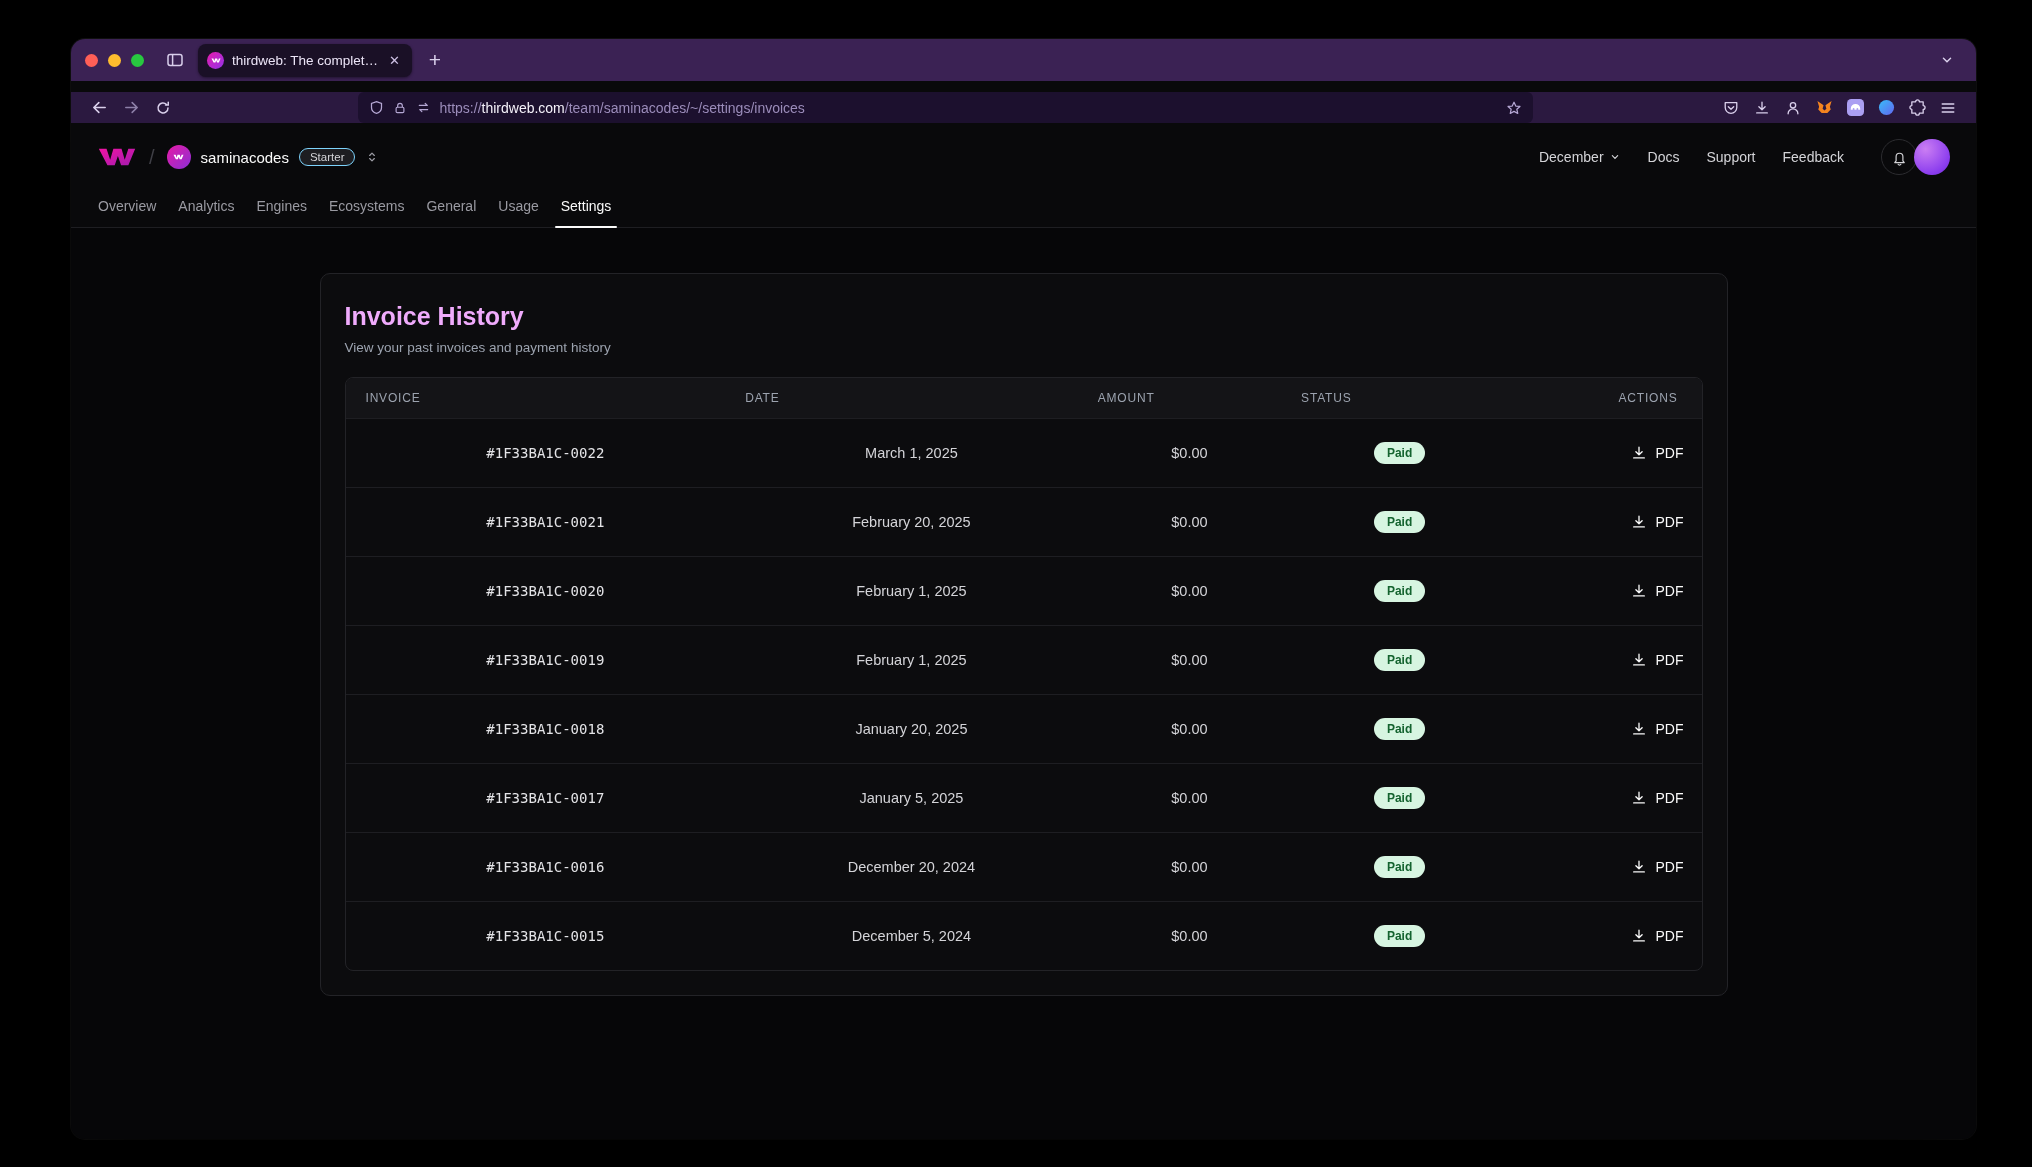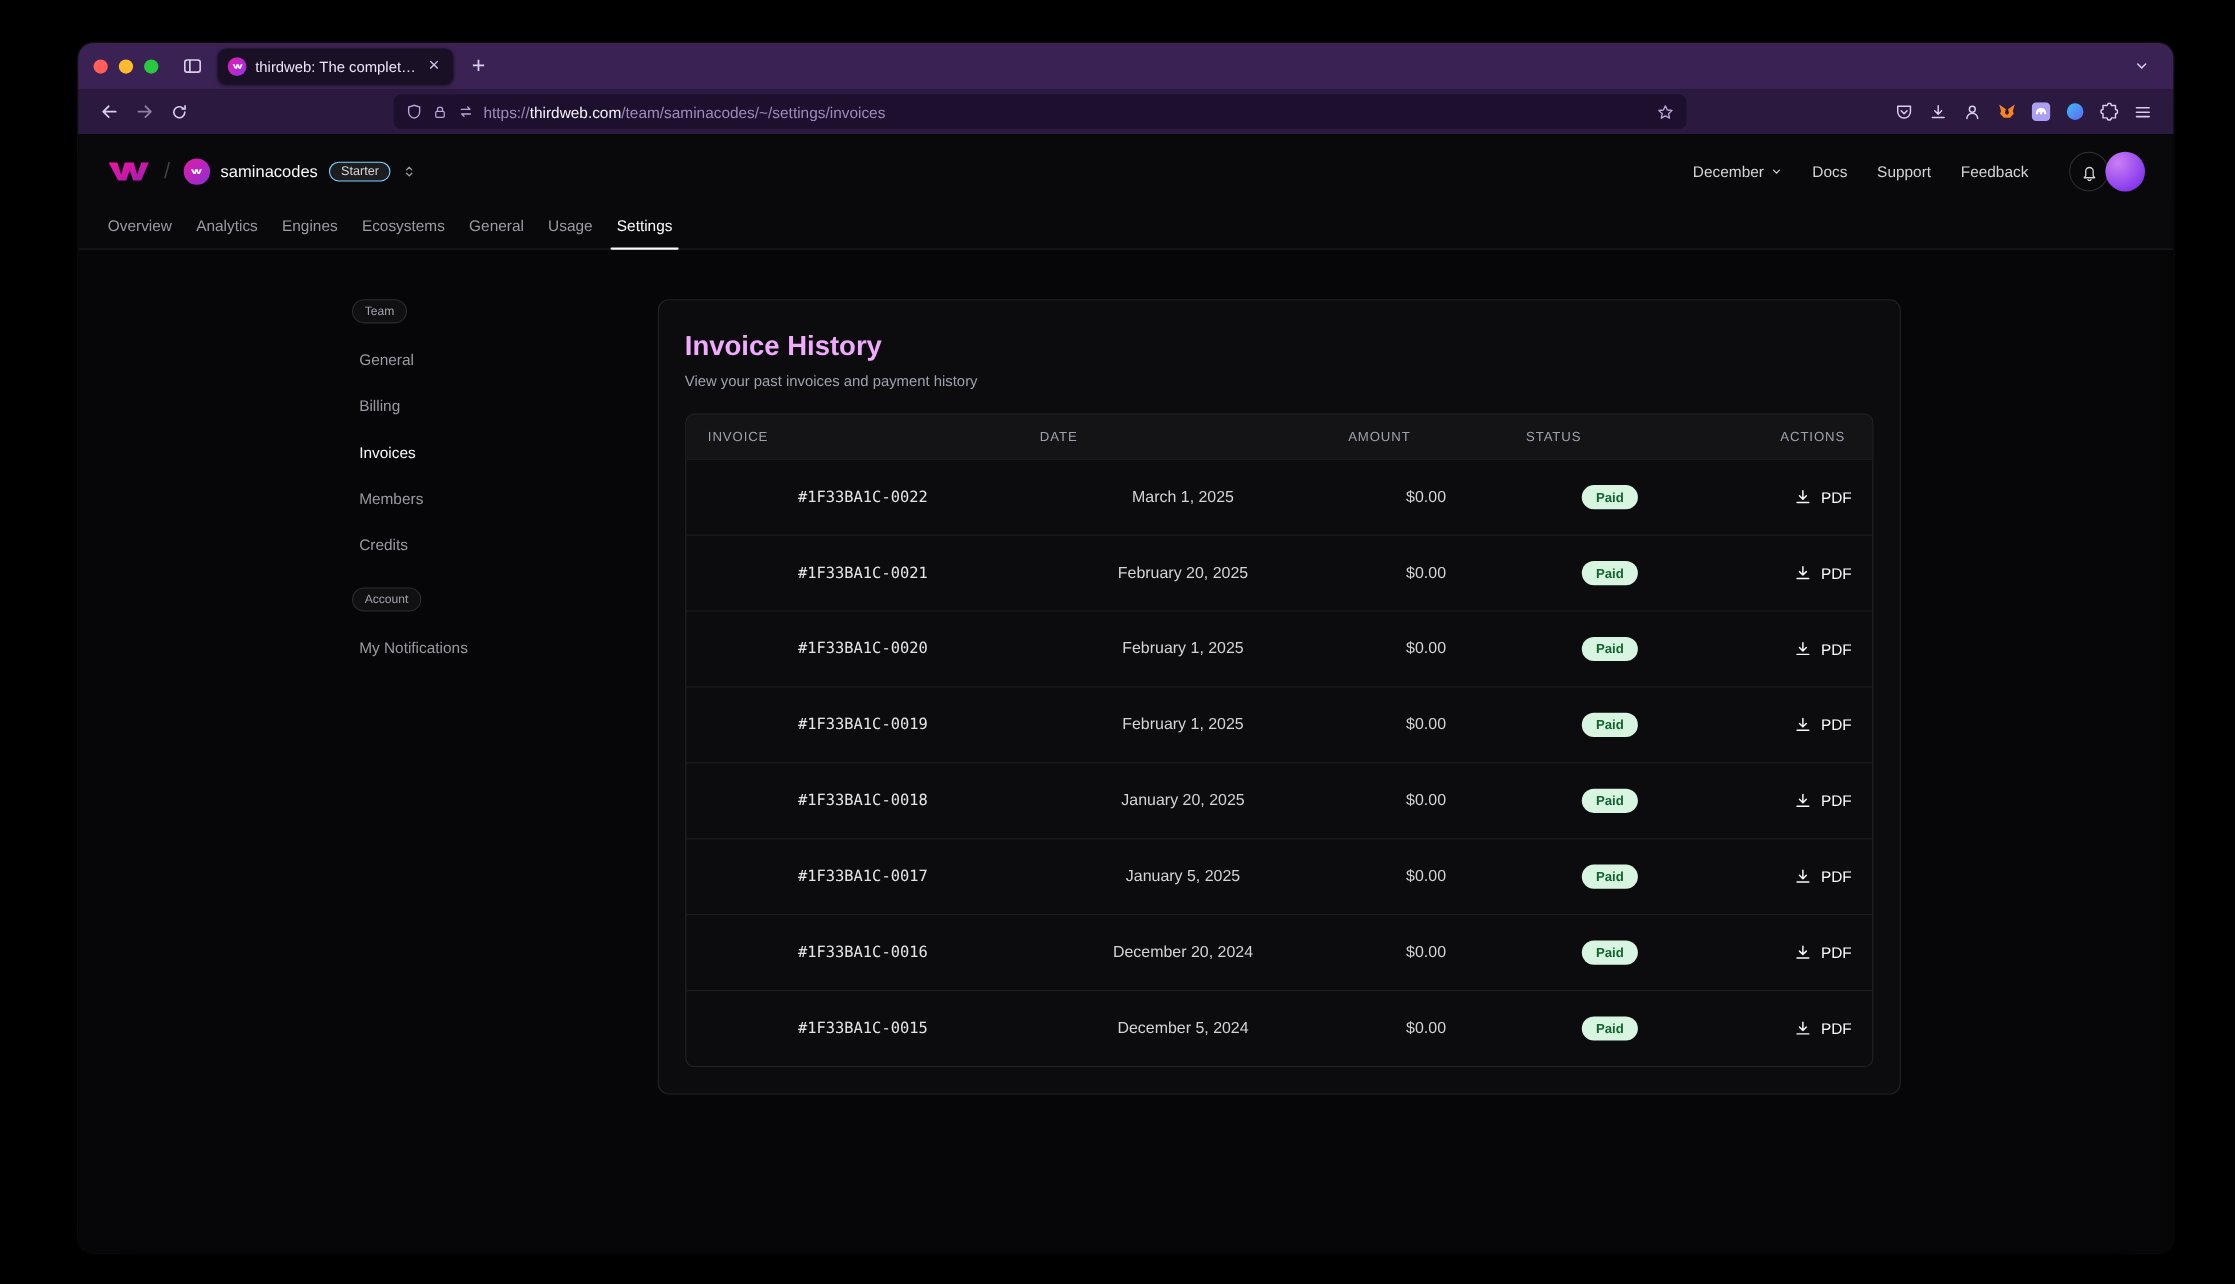--- a/index.html
+++ b/index.html
@@ -23,22 +23,22 @@
     background:#1a1026; border-radius:8px; padding:0 9px; color:#ece5f7;
     font-size:13.5px; box-shadow:0 1px 3px rgba(0,0,0,.45); cursor:pointer; flex:none; }
   .favicon { width:17px; height:17px; border-radius:50%;
     background:linear-gradient(135deg,#e71bab,#9333ea); display:flex; align-items:center;
     justify-content:center; flex:none; }
   .tab-title { flex:1; white-space:nowrap; overflow:hidden; text-overflow:ellipsis; }
   .tab-close { color:#cfc2e6; font-size:13px; padding:2px 3px; border-radius:4px; cursor:pointer; }
   .newtab { font-size:21px; font-weight:300; }
   .strip-spacer { flex:1; }
 
-  .navbar { height:41px; background:#2b1940; display:flex; align-items:center;
-    padding:0 13px; gap:2px; flex:none; }
+  .navbar { height:31px; background:#2b1940; display:flex; align-items:center;
+    padding:0 13px; gap:2px; flex:none;margin-top:11px; }
   .nav-spacer { flex:1; }
   .fwd-dim { color:#8d7fa8; }
   .urlbar { width:1175px; height:31px; background:#1c102e; border-radius:6px;
     display:flex; align-items:center; padding:0 11px; gap:9px; color:#cfc3e6;
     font-size:14px; cursor:text; flex:none; }
   .url-ico { color:#b5a7d4; display:flex; align-items:center; cursor:pointer; }
   .url-text { white-space:nowrap; overflow:hidden; }
   .url-dim { color:#9b8cba; } .url-domain { color:#f5f2fa; }
   .url-star { margin-left:auto; }
   .ext-cluster { display:flex; align-items:center; gap:1px; margin-left:4px; }
@@ -339,40 +339,20 @@
 
           <span class="tw-tab">Usage</span>
 
           <span class="tw-tab active">Settings</span>
         </nav>
     </header>
 
 
     <div class="container content">
 
-      <aside class="settings-sidebar">
-        <span class="side-pill">Team</span>
-        <div class="side-list">
-
-            <div class="side-item">General</div>
-
-            <div class="side-item">Billing</div>
-
-            <div class="side-item active">Invoices</div>
-
-            <div class="side-item">Members</div>
-
-            <div class="side-item">Credits</div>
-          </div>
-        <div><span class="side-pill acct-pill" style="display:inline-block;">Account</span></div>
-        <div class="side-list">
-
-            <div class="side-item">My Notifications</div>
-          </div>
-      </aside>
 
       <section class="card">
         <h2 class="card-title">Invoice History</h2>
         <p class="card-sub">View your past invoices and payment history</p>
 
         <div class="inv-table">
           <div class="thead">
             <span class="th">INVOICE</span>
             <span class="th">DATE</span>
             <span class="th">AMOUNT</span>

